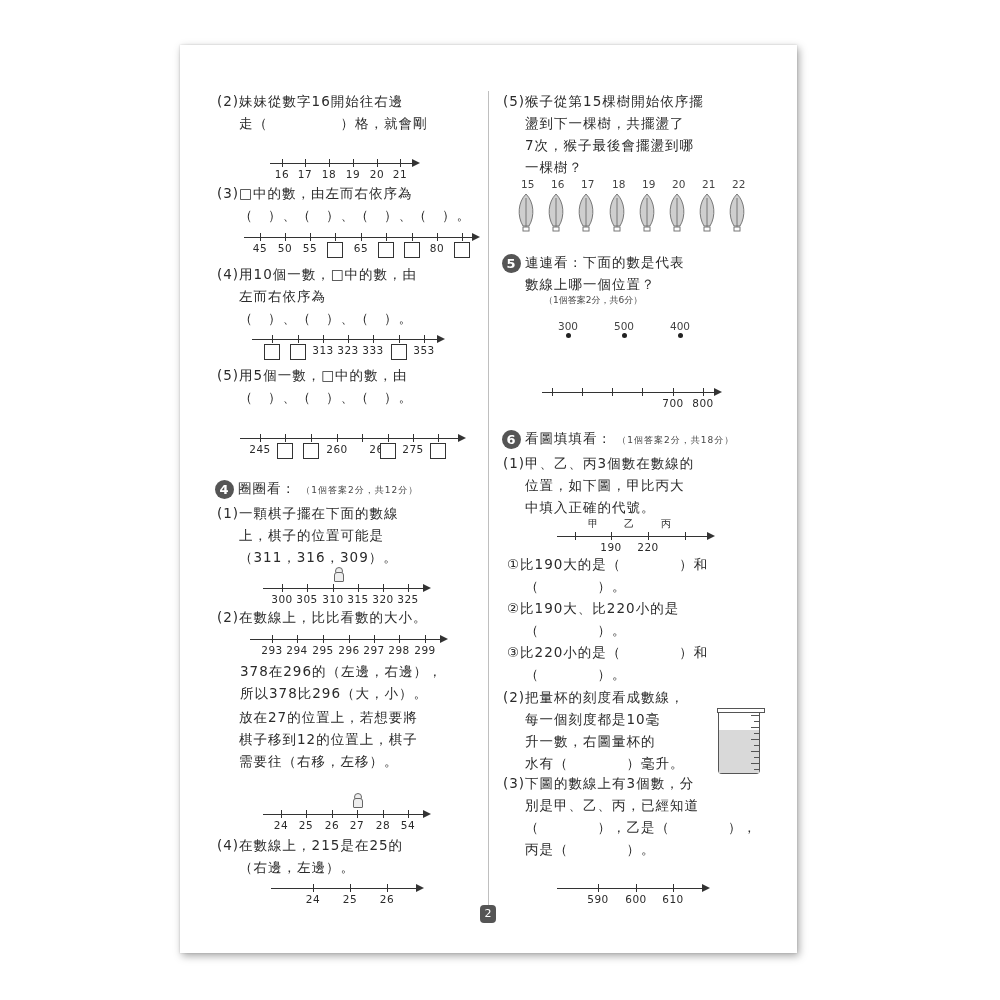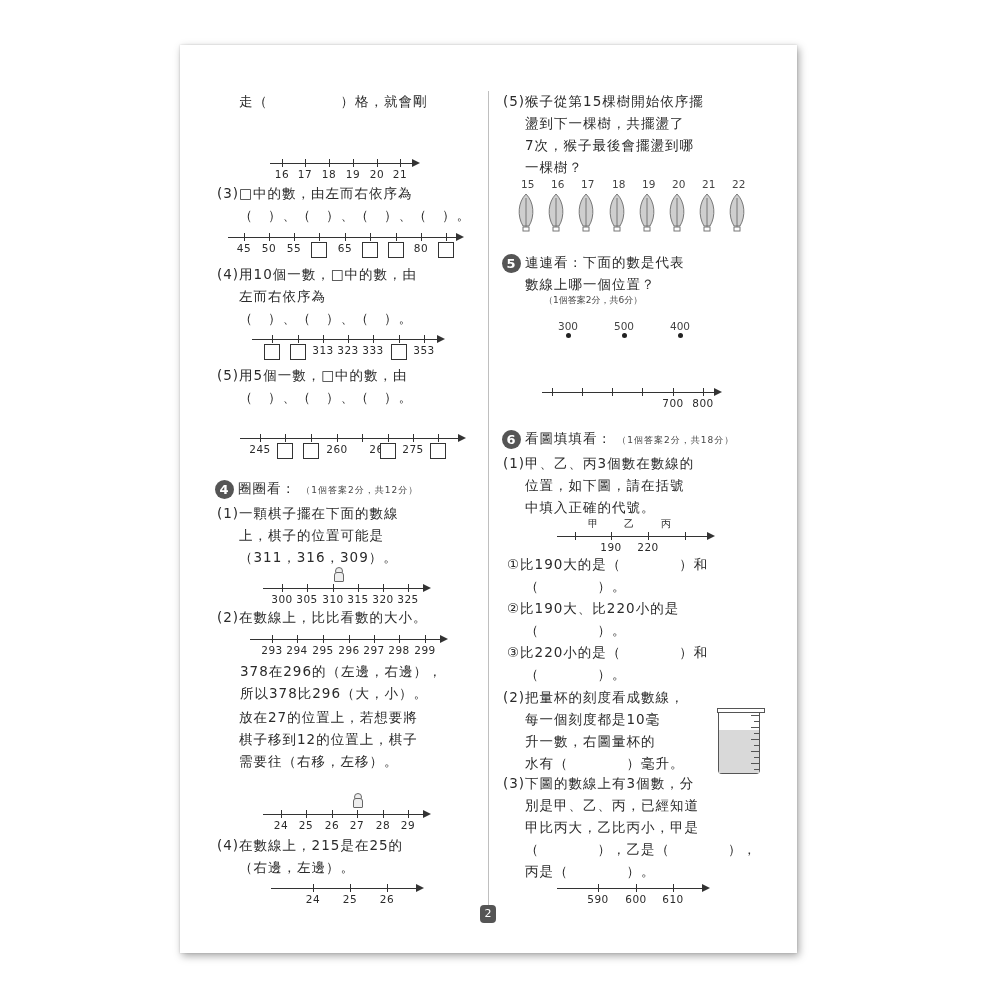--- a/index.html
+++ b/index.html
@@ -45,20 +45,21 @@
 <body>
 
 <div class="page">
   <div class="divider"></div>
   <div class="pagenum">2</div>
 </div>
 
 <div>
 
   <div class="abs txt" style="left:217px;top:90px;">
+    <div>(2)妹妹從數字16開始往右邊</div>
     <div style="padding-left:22px">走（　　　　　）格，就會剛</div>
   </div>
   <div class="nl" style="left:270px;top:157px;width:150px;">
     <div class="axis" style="width:142px"></div>
       <div class="arrow" style="left:142px"></div>
     <div class="tick" style="left:12px"></div>
       <div class="lab" style="left:12px">16</div>
     <div class="tick" style="left:35px"></div>
       <div class="lab" style="left:35px">17</div>
     <div class="tick" style="left:59px"></div>
@@ -68,21 +69,21 @@
     <div class="tick" style="left:107px"></div>
       <div class="lab" style="left:107px">20</div>
     <div class="tick" style="left:130px"></div>
       <div class="lab" style="left:130px">21</div>
   </div>
 
   <div class="abs txt" style="left:217px;top:182px;">
     <div>(3)□中的數，由左而右依序為</div>
     <div style="padding-left:22px">（　）、（　）、（　）、（　）。</div>
   </div>
-  <div class="nl" style="left:228px;top:231px;width:240px;">
+  <div class="nl" style="left:244px;top:231px;width:240px;">
     <div class="axis" style="width:228px"></div>
       <div class="arrow" style="left:228px"></div>
     <div class="tick" style="left:16px"></div>
       <div class="lab" style="left:16px">45</div>
     <div class="tick" style="left:41px"></div>
       <div class="lab" style="left:41px">50</div>
     <div class="tick" style="left:66px"></div>
       <div class="lab" style="left:66px">55</div>
     <div class="tick" style="left:91px"></div>
       <div class="box" style="left:91px"></div>
@@ -217,21 +218,21 @@
       <div class="lab" style="left:18px">24</div>
     <div class="tick" style="left:43px"></div>
       <div class="lab" style="left:43px">25</div>
     <div class="tick" style="left:69px"></div>
       <div class="lab" style="left:69px">26</div>
     <div class="tick" style="left:94px"></div>
       <div class="lab" style="left:94px">27</div>
     <div class="tick" style="left:120px"></div>
       <div class="lab" style="left:120px">28</div>
     <div class="tick" style="left:145px"></div>
-      <div class="lab" style="left:145px">29</div>
+      <div class="lab" style="left:145px">54</div>
   </div>
 
   <div class="abs txt" style="left:217px;top:834px;">
     <div>(4)在數線上，215是在25的</div>
     <div style="padding-left:22px">（右邊，左邊）。</div>
   </div>
   <div class="nl" style="left:271px;top:882px;width:155px;">
     <div class="axis" style="width:145px"></div>
       <div class="arrow" style="left:145px"></div>
     <div class="tick" style="left:42px"></div>
@@ -328,21 +329,21 @@
     <div class="tick" style="left:161px"></div>
       <div class="lab" style="left:161px">800</div>
   </div>
 
   <div class="abs txt" style="left:502px;top:427px;">
     <span class="circ">6</span><span>看圖填填看：</span>
     <span class="small">（1個答案2分，共18分）</span>
   </div>
   <div class="abs txt" style="left:503px;top:452px;">
     <div>(1)甲、乙、丙3個數在數線的</div>
-    <div style="padding-left:22px">位置，如下圖，請在括號</div>
+    <div style="padding-left:22px">位置，如下圖，甲比丙大</div>
     <div style="padding-left:22px">中填入正確的代號。</div>
   </div>
   <div class="nl" style="left:557px;top:530px;width:160px;">
     <div class="axis" style="width:150px"></div>
       <div class="arrow" style="left:150px"></div>
     <div class="tick" style="left:18px"></div>
     <div class="above" style="left:36px">甲</div>
     <div class="tick" style="left:54px"></div>
       <div class="lab" style="left:54px">190</div>
     <div class="above" style="left:72px">乙</div>
@@ -377,21 +378,20 @@
       <div class="mk" style="top:34px;width:5px"></div>
     <div class="mk" style="top:40px"></div>
       <div class="mk" style="top:46px;width:5px"></div>
     <div class="mk" style="top:52px"></div>
       <div class="mk" style="top:58px;width:5px"></div>
   </div>
 
   <div class="abs txt" style="left:503px;top:772px;">
     <div>(3)下圖的數線上有3個數，分</div>
     <div style="padding-left:22px">別是甲、乙、丙，已經知道</div>
-    <div style="padding-left:22px">甲比丙大，乙比丙小，甲是</div>
     <div style="padding-left:22px">（　　　　），乙是（　　　　），</div>
     <div style="padding-left:22px">丙是（　　　　）。</div>
   </div>
   <div class="nl" style="left:557px;top:882px;width:155px;">
     <div class="axis" style="width:145px"></div>
       <div class="arrow" style="left:145px"></div>
     <div class="tick" style="left:41px"></div>
       <div class="lab" style="left:41px">590</div>
     <div class="tick" style="left:79px"></div>
       <div class="lab" style="left:79px">600</div>

